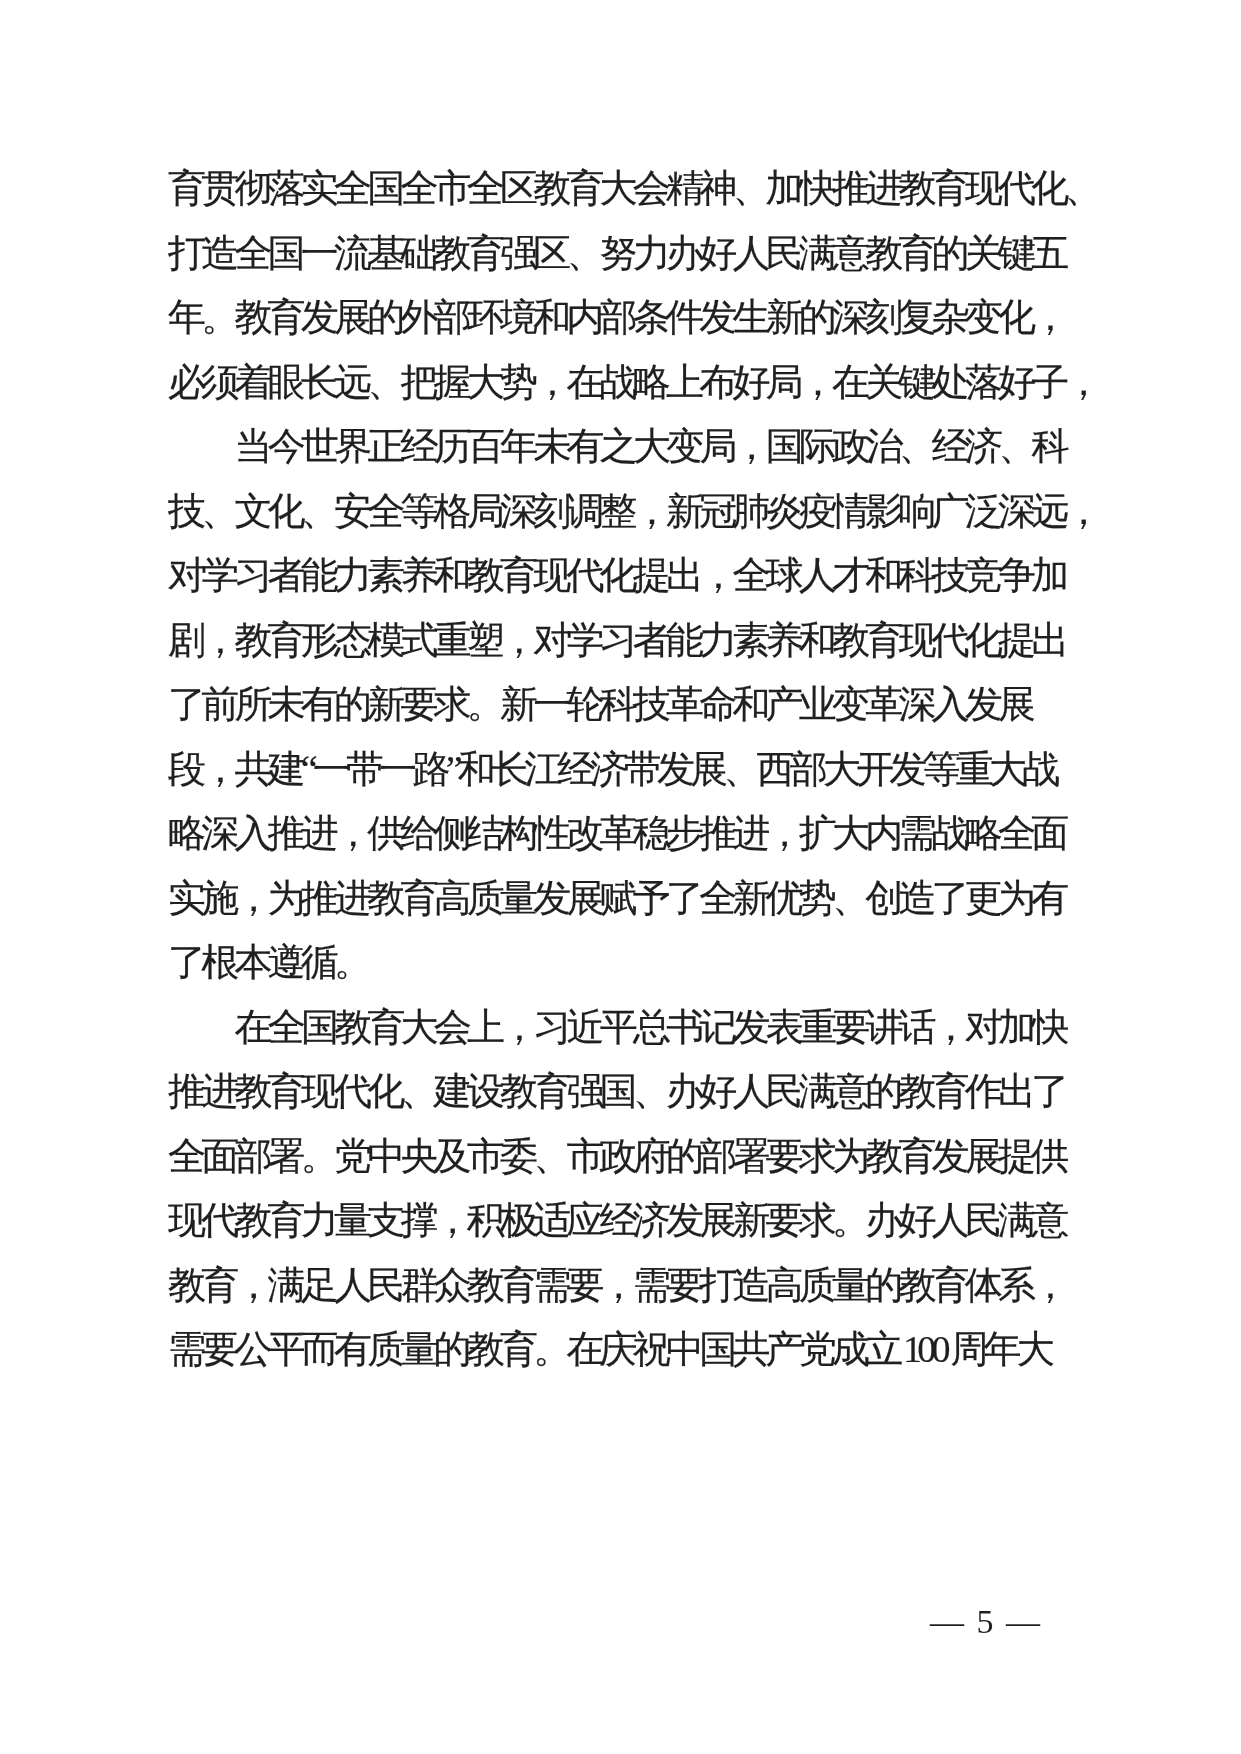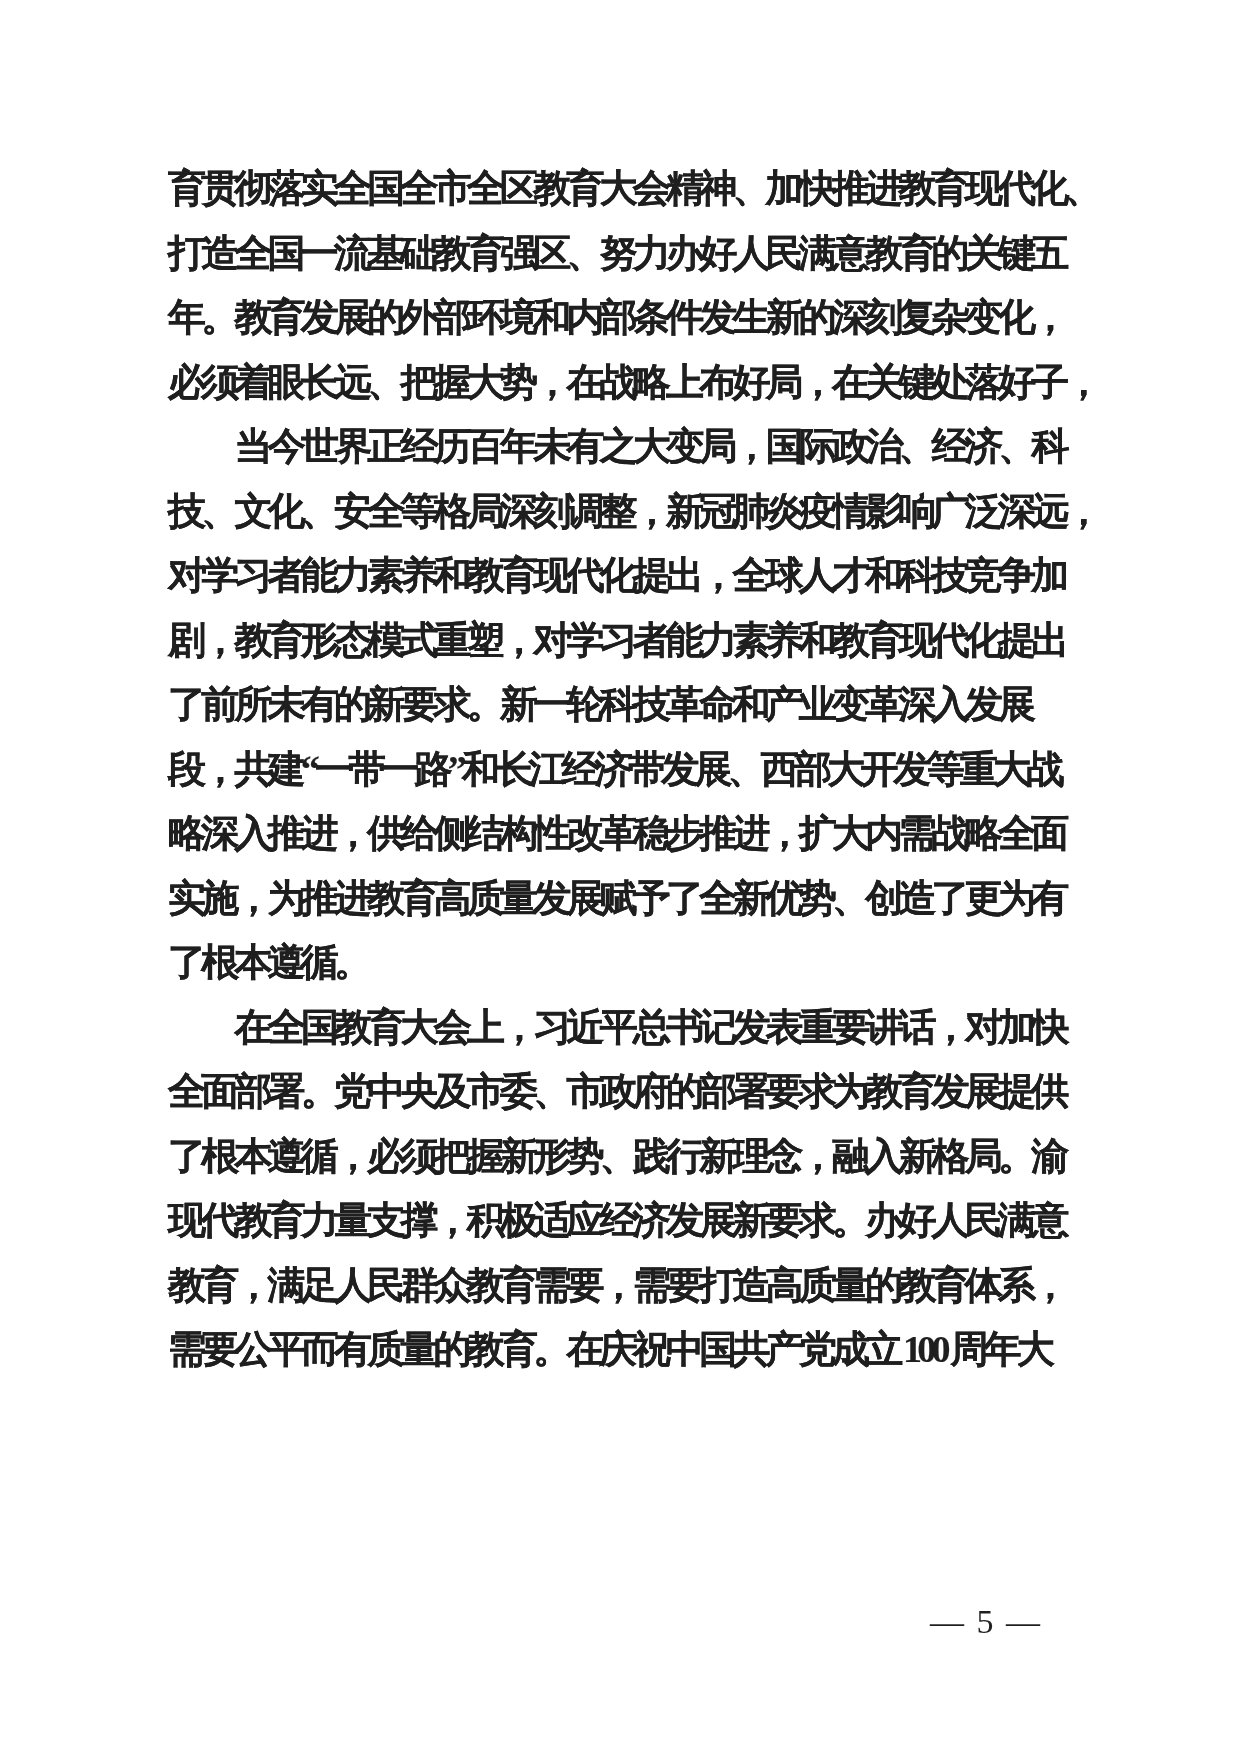--- a/index.html
+++ b/index.html
@@ -22,21 +22,21 @@
     top: 156px;
     width: 940px;
   }
   .text-line {
     height: 64.5px;
     line-height: 64.5px;
     font-size: 38px;
     letter-spacing: -4.8px;
     white-space: nowrap;
     color: #1f1f1f;
-    font-weight: 700;
+    font-weight: 400;
     
     -webkit-text-stroke: 0.2px #1f1f1f;
   }
   .text-line.indent {
     padding-left: 66.6px;
   }
   .page-number {
     position: absolute;
     left: 930px;
     top: 1603px;
@@ -58,20 +58,20 @@
       <div class="text-line indent">当今世界正经历百年未有之大变局，国际政治、经济、科</div>
       <div class="text-line">技、文化、安全等格局深刻调整，新冠肺炎疫情影响广泛深远，</div>
       <div class="text-line">对学习者能力素养和教育现代化提出，全球人才和科技竞争加</div>
       <div class="text-line">剧，教育形态模式重塑，对学习者能力素养和教育现代化提出</div>
       <div class="text-line">了前所未有的新要求。新一轮科技革命和产业变革深入发展</div>
       <div class="text-line">段，共建“一带一路”和长江经济带发展、西部大开发等重大战</div>
       <div class="text-line">略深入推进，供给侧结构性改革稳步推进，扩大内需战略全面</div>
       <div class="text-line">实施，为推进教育高质量发展赋予了全新优势、创造了更为有</div>
       <div class="text-line">了根本遵循。</div>
       <div class="text-line indent">在全国教育大会上，习近平总书记发表重要讲话，对加快</div>
+      <div class="text-line">推进教育现代化、建设教育强国、办好人民满意的教育作出了</div>
       <div class="text-line">全面部署。党中央及市委、市政府的部署要求为教育发展提供</div>
-      <div class="text-line">了根本遵循，必须把握新形势、践行新理念，融入新格局。渝</div>
       <div class="text-line">现代教育力量支撑，积极适应经济发展新要求。办好人民满意</div>
       <div class="text-line">教育，满足人民群众教育需要，需要打造高质量的教育体系，</div>
       <div class="text-line">需要公平而有质量的教育。在庆祝中国共产党成立 100 周年大</div>
     </div>
   <div class="page-number">— 5 —</div>
 </div>
 
 </body></html>

